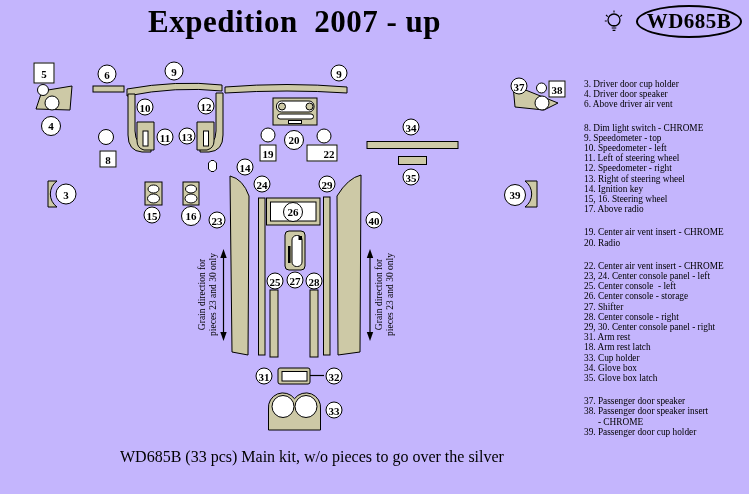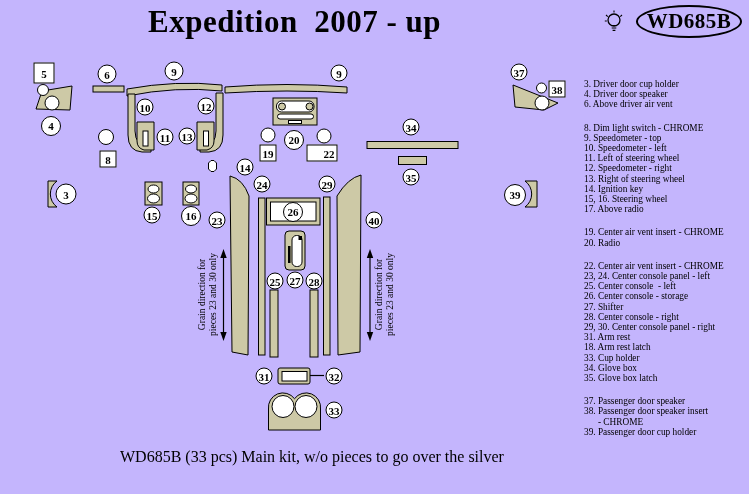--- a/index.html
+++ b/index.html
@@ -164,21 +164,21 @@
       <div class="plabel circle" style="left: 293px; top: 212px; height: 20px; min-width: 20px;">26</div>
       <div class="plabel circle" style="left: 374px; top: 220px;">40</div>
       <div class="plabel circle" style="left: 275px; top: 281px;">25</div>
       <div class="plabel circle" style="left: 295px; top: 280px;">27</div>
       <div class="plabel circle" style="left: 314px; top: 281px;">28</div>
       <div class="plabel circle" style="left: 411px; top: 127px;">34</div>
       <div class="plabel circle" style="left: 411px; top: 177px;">35</div>
       <div class="plabel circle" style="left: 264px; top: 376px;">31</div>
       <div class="plabel circle" style="left: 334px; top: 376px;">32</div>
       <div class="plabel circle" style="left: 334px; top: 410px;">33</div>
-      <div class="plabel circle" style="left: 519px; top: 72px; text-align: center;">37</div>
+      <div class="plabel circle" style="left: 519px; top: 86px; text-align: center;">37</div>
       <div class="plabel square" style="left: 557px; top: 89px;">38</div>
       <div class="plabel circle" style="left: 515px; top: 195px; height: 22px; min-width: 22px;">39</div>
     </div>
 
   <div class="grain grain-left">
     <div>Grain direction for</div>
     <div>pieces 23 and 30 only</div>
   </div>
   <div class="grain grain-right">
     <div>Grain direction for</div>

